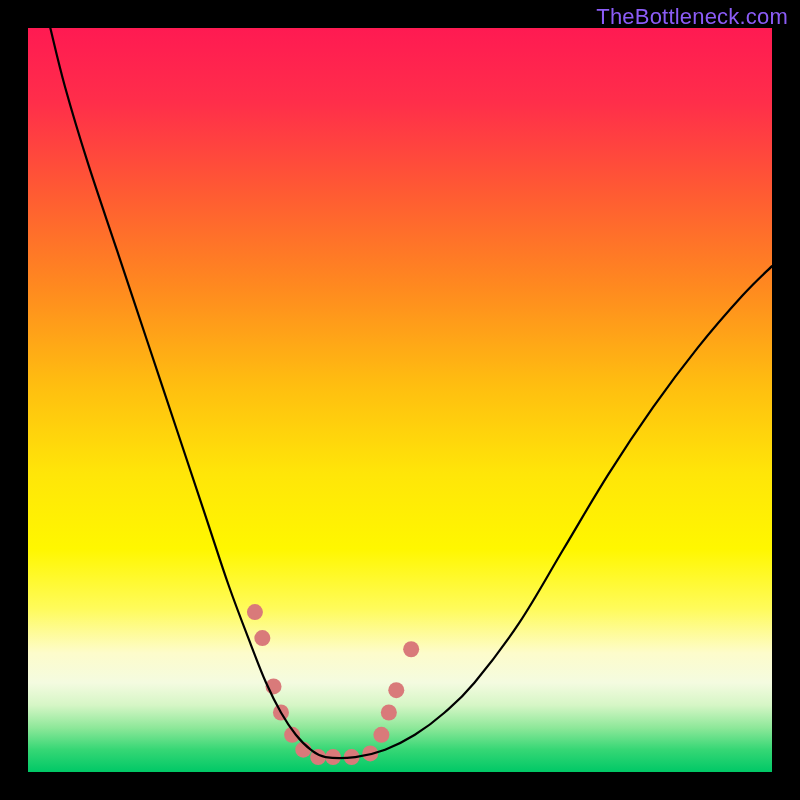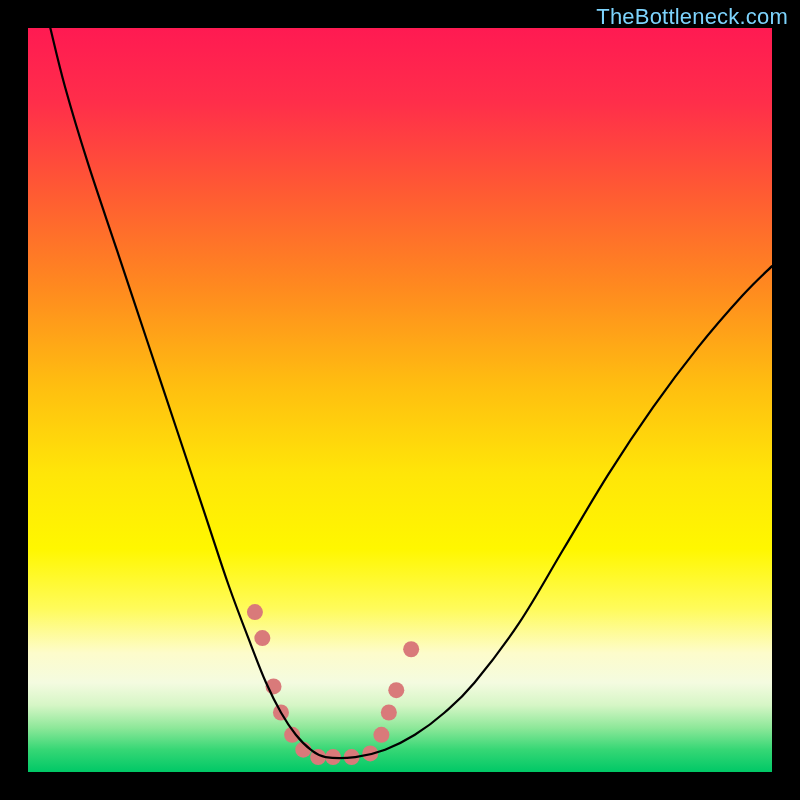--- a/index.html
+++ b/index.html
@@ -38,21 +38,21 @@
     position: absolute;
     left: 0;
     top: 0;
     width: 100%;
     height: 100%;
   }
   .watermark {
     position: absolute;
     top: 4px;
     right: 12px;
-    color: #7dd3fc;
+    color: #8b5cf6;
     font-size: 22px;
     font-weight: 500;
     letter-spacing: 0.2px;
   }
 </style>
 </head>
 <body>
 
 <div class="frame">
 

